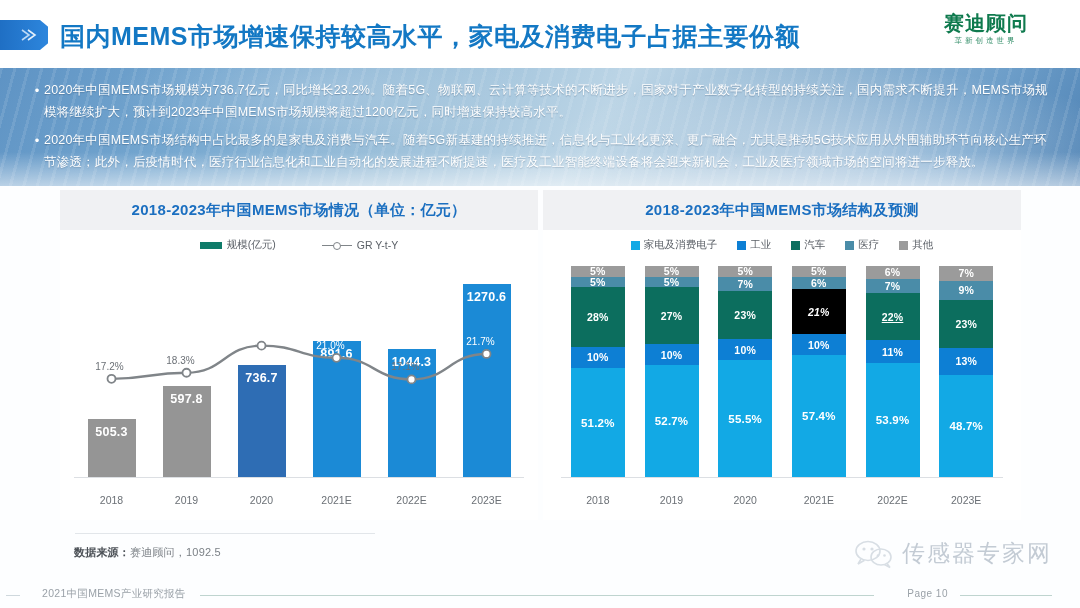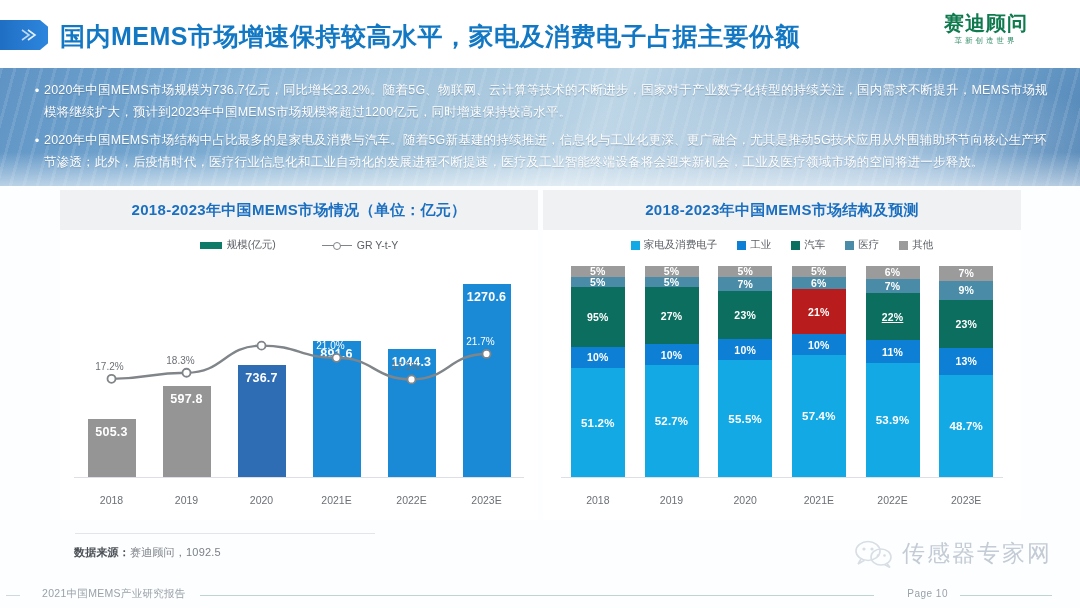--- a/index.html
+++ b/index.html
@@ -224,21 +224,21 @@
           <span class="lg-swatch" style="background: rgb(155, 155, 155);"></span>
           <span>其他</span>
         </div>
       </div>
     <div class="splot">
       <div class="sbars" id="right-bars">
           <div class="scol">
             <div class="sbar">
               <div class="seg" style="flex: 5 0 0px; background: rgb(155, 155, 155);">5%</div>
               <div class="seg" style="flex: 5 0 0px; background: rgb(74, 140, 168);">5%</div>
-              <div class="seg" style="flex: 28 0 0px; background: rgb(12, 110, 94);">95%</div>
+              <div class="seg" style="flex: 28 0 0px; background: rgb(12, 110, 94);">28%</div>
               <div class="seg" style="flex: 10 0 0px; background: rgb(13, 127, 212);">10%</div>
               <div class="seg big" style="flex: 51.2 0 0px; background: rgb(18, 169, 229);">51.2%</div>
             </div>
           </div>
           <div class="scol">
             <div class="sbar">
               <div class="seg" style="flex: 5 0 0px; background: rgb(155, 155, 155);">5%</div>
               <div class="seg" style="flex: 5 0 0px; background: rgb(74, 140, 168);">5%</div>
               <div class="seg" style="flex: 27 0 0px; background: rgb(12, 110, 94);">27%</div>
               <div class="seg" style="flex: 10 0 0px; background: rgb(13, 127, 212);">10%</div>
@@ -251,21 +251,21 @@
               <div class="seg" style="flex: 7 0 0px; background: rgb(74, 140, 168);">7%</div>
               <div class="seg" style="flex: 23 0 0px; background: rgb(12, 110, 94);">23%</div>
               <div class="seg" style="flex: 10 0 0px; background: rgb(13, 127, 212);">10%</div>
               <div class="seg big" style="flex: 55.5 0 0px; background: rgb(18, 169, 229);">55.5%</div>
             </div>
           </div>
           <div class="scol">
             <div class="sbar">
               <div class="seg" style="flex: 5 0 0px; background: rgb(155, 155, 155);">5%</div>
               <div class="seg" style="flex: 6 0 0px; background: rgb(74, 140, 168);">6%</div>
-              <div class="seg" style="flex: 21 0 0px; background: #b91c1c;">21%</div>
+              <div class="seg" style="flex: 21 0 0px; background: #000000; font-style: italic;">21%</div>
               <div class="seg" style="flex: 10 0 0px; background: rgb(13, 127, 212);">10%</div>
               <div class="seg big" style="flex: 57.4 0 0px; background: rgb(18, 169, 229);">57.4%</div>
             </div>
           </div>
           <div class="scol">
             <div class="sbar">
               <div class="seg" style="flex: 6 0 0px; background: rgb(155, 155, 155);">6%</div>
               <div class="seg" style="flex: 7 0 0px; background: rgb(74, 140, 168);">7%</div>
               <div class="seg" style="flex: 22 0 0px; background: rgb(12, 110, 94); text-decoration: underline;">22%</div>
               <div class="seg" style="flex: 11 0 0px; background: rgb(13, 127, 212);">11%</div>

